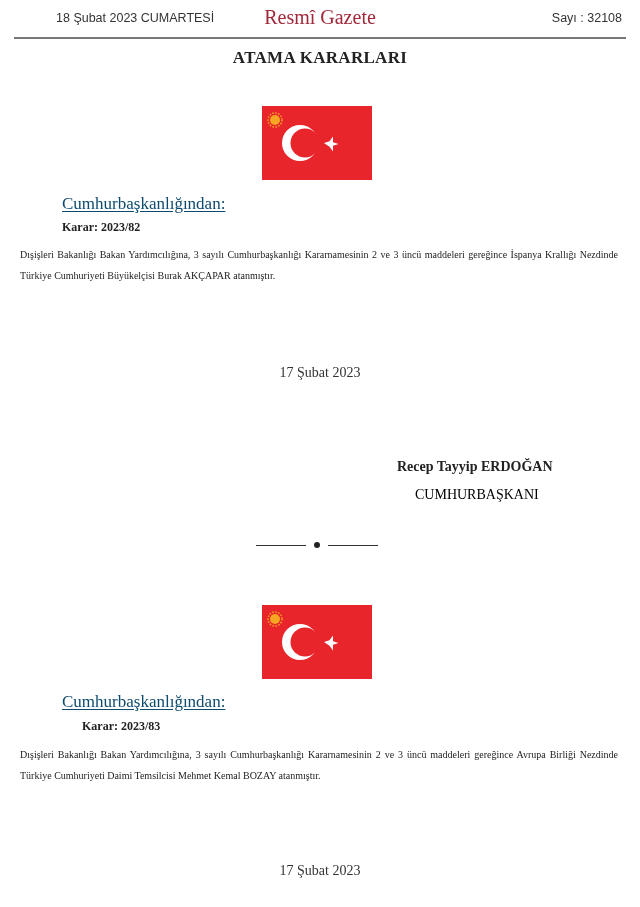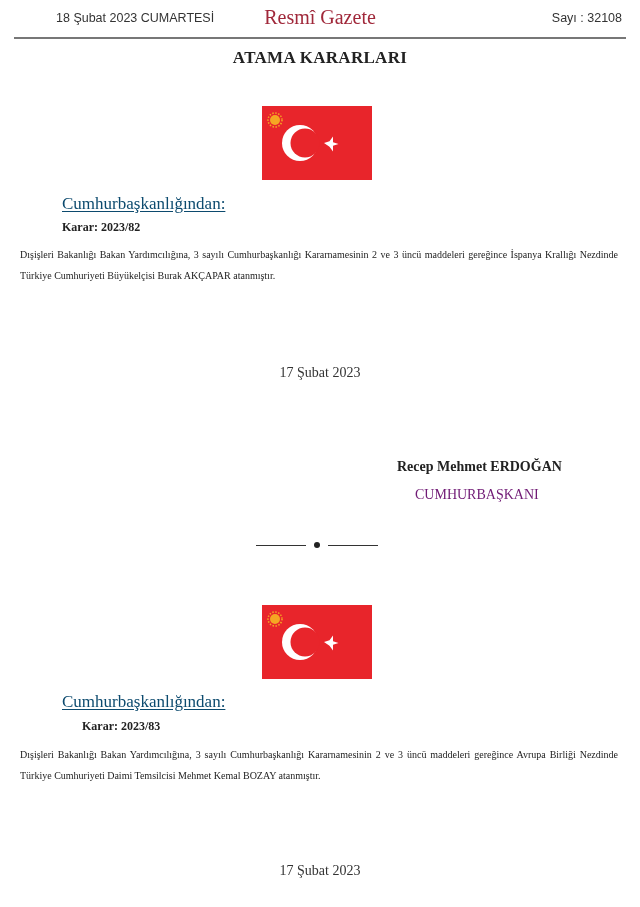--- a/index.html
+++ b/index.html
@@ -42,21 +42,21 @@
     position: absolute; left: 20px; width: 598px; font-size: 10px; line-height: 20.5px;
     text-align: justify; color: #222;
   }
   .date {
     position: absolute; left: 0; width: 640px; text-align: center; font-size: 14px; color: #333;
   }
   .signer-name {
     position: absolute; left: 397px; top: 459px; font-size: 14px; font-weight: bold; color: #222;
   }
   .signer-title {
-    position: absolute; left: 415px; top: 487px; font-size: 14px; color: #701a75;
+    position: absolute; left: 415px; top: 487px; font-size: 14px; color: #000000;
   }
   .separator {
     position: absolute; left: 256px; top: 536px; width: 124px; height: 16px;
   }
   .separator .line { position: absolute; top: 9px; height: 1px; background: #333; width: 50px; }
   .separator .dot { position: absolute; top: 6px; left: 58px; width: 6px; height: 6px; border-radius: 50%; background: #222; }
 </style>
 </head>
 <body>
 
@@ -76,21 +76,21 @@
     <circle cx="13" cy="14" r="7" fill="none" stroke="#f5a623" stroke-width="1.5" stroke-dasharray="1.5 1.5"></circle>
     <circle cx="38" cy="37" r="18" fill="#fff"></circle>
     <circle cx="43" cy="37" r="14.5" fill="#e8252b"></circle>
     <polygon points="62,37 67.5,35.2 71,30.5 71,36.3 76.5,38 71,39.8 71,45.5 67.5,40.8" fill="#fff"></polygon>
   </svg>
 </div>
 <div class="issuer" style="top:194px;">Cumhurbaşkanlığından:</div>
 <div class="decision-no" style="top:220px;">Karar: 2023/82</div>
 <div class="body-text" style="top:245px;">Dışişleri Bakanlığı Bakan Yardımcılığına, 3 sayılı Cumhurbaşkanlığı Kararnamesinin 2 ve 3 üncü maddeleri gereğince İspanya Krallığı Nezdinde Türkiye Cumhuriyeti Büyükelçisi Burak AKÇAPAR atanmıştır.</div>
 <div class="date" style="top:365px;">17 Şubat 2023</div>
-<div class="signer-name">Recep Mehmet ERDOĞAN</div>
+<div class="signer-name">Recep Tayyip ERDOĞAN</div>
 <div class="signer-title">CUMHURBAŞKANI</div>
 
 <div class="separator">
   <div class="line" style="left:0;"></div>
   <div class="dot"></div>
   <div class="line" style="left:72px;"></div>
 </div>
 
 <div class="flag" style="top:605px;">
   <svg width="110" height="74" viewBox="0 0 110 74">

